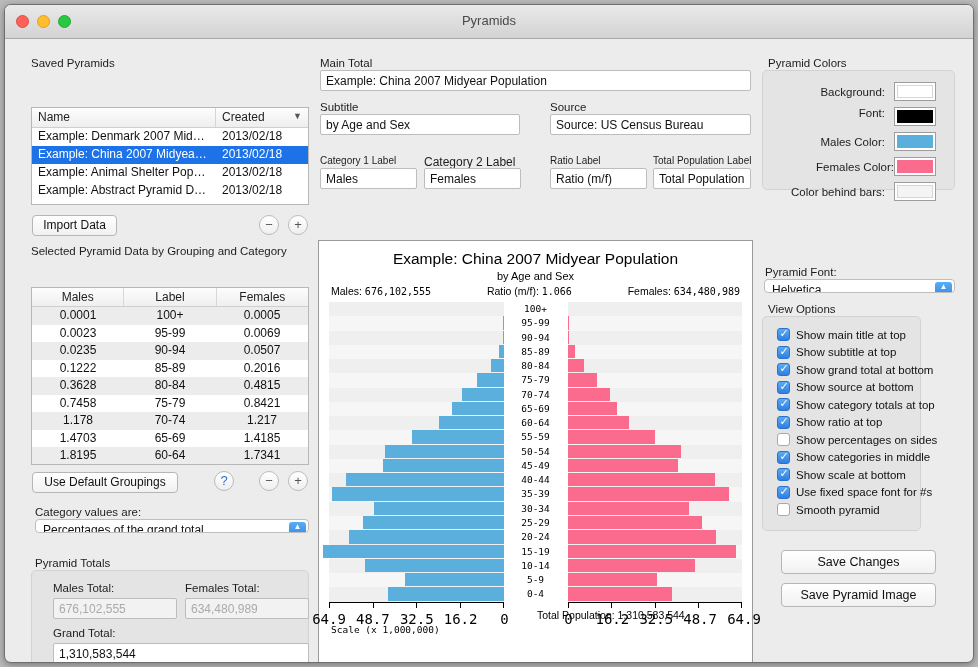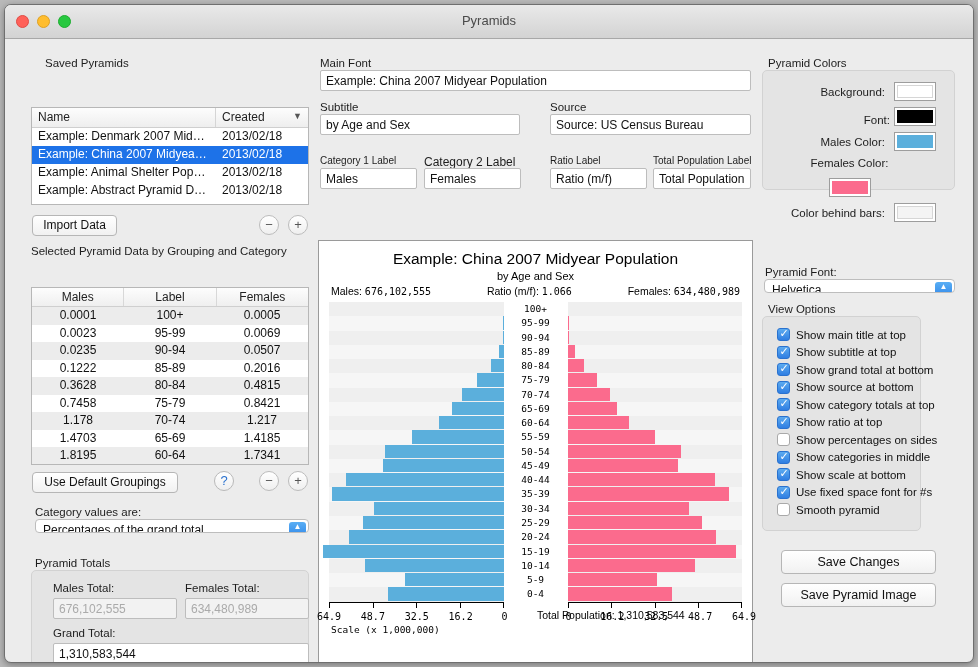--- a/index.html
+++ b/index.html
@@ -117,21 +117,21 @@
   .pbar { position: absolute; top: 0; bottom: 1px; }
   .pleft .pbar { right: 0; }
   .pright .pbar { left: 0; }
   .pmid { width: 64px; text-align: center; font-family: "DejaVu Sans Mono", monospace;
           font-size: 9.5px; color: #000; line-height: 14.28px; background: #fff; }
   .axis { position: relative; margin: 0 10px; height: 9px; }
   .axhalf { position: absolute; top: 0; height: 9px; border-top: 1px solid #000; }
   .axhalf .tk { position: absolute; top: 0; width: 1px; height: 5px; background: #000; }
   .axlbls { position: relative; margin: 0 10px; height: 12px; }
   .axlbls span { position: absolute; font-family: "DejaVu Sans Mono", monospace;
-                 font-size: 10px; color: #000; transform: translateX(-50%); }
+                 font-size: 14px; color: #000; transform: translateX(-50%); }
   .scale-note { font-family: "DejaVu Sans Mono", monospace; font-size: 9.5px;
                 color: #000; margin: 1px 0 0 12px; }
   .totpop { position: absolute; left: 218px; top: 368px; font-size: 10.5px; color: #000; }
   .srcline { position: absolute; left: 12px; bottom: 6px; font-size: 8.5px; color: #000; }
 
   
   .cbrow { display: flex; align-items: center; gap: 6px; height: 17.5px; }
   .cbox { width: 13px; height: 13px; border-radius: 3px; border: 1px solid #a9a9a9;
           background: #fff; position: relative; flex: none; }
   .cbox.on { background: linear-gradient(#5cabf0,#2f7ee2); border-color: #2a72cf; }
@@ -150,21 +150,21 @@
     <div class="lights">
       <div class="light l-close"></div>
       <div class="light l-min"></div>
       <div class="light l-max"></div>
     </div>
     <div class="title-text">Pyramids</div>
   </div>
 
   <div class="body">
 
-    <div style="position:absolute;left:40px;top:18px" class="grp-lbl">Saved Pyramids</div>
+    <div style="position:absolute;left:26px;top:18px" class="grp-lbl">Saved Pyramids</div>
 
     <div class="saved-list">
       <div class="saved-head">
         <div class="c1">Name</div>
         <div class="c2">
           <span>Created</span>
           <span class="chev">▼</span>
         </div>
       </div>
       <div>
@@ -267,21 +267,21 @@
     <div style="position:absolute;left:30px;top:518px" class="grp-lbl">Pyramid Totals</div>
     <div class="groupbox" style="position:absolute;left:26px;top:531px;width:278px;height:101px">
       <div class="lbl" style="position:absolute;left:21px;top:11px">Males Total:</div>
       <div class="field dim" style="position:absolute;left:21px;top:27px;width:124px">676,102,555</div>
       <div class="lbl" style="position:absolute;left:153px;top:11px">Females Total:</div>
       <div class="field dim" style="position:absolute;left:153px;top:27px;width:124px">634,480,989</div>
       <div class="lbl" style="position:absolute;left:21px;top:56px">Grand Total:</div>
       <div class="field" style="position:absolute;left:21px;top:72px;width:256px">1,310,583,544</div>
     </div>
 
-    <div class="grp-lbl" style="position:absolute;left:315px;top:18px">Main Font</div>
+    <div class="grp-lbl" style="position:absolute;left:315px;top:18px">Main Total</div>
     <div class="field" style="position:absolute;left:315px;top:31px;width:431px">Example: China 2007 Midyear Population</div>
 
     <div class="grp-lbl" style="position:absolute;left:315px;top:62px">Subtitle</div>
     <div class="field" style="position:absolute;left:315px;top:75px;width:200px">by Age and Sex</div>
 
     <div class="grp-lbl" style="position:absolute;left:545px;top:62px">Source</div>
     <div class="field" style="position:absolute;left:545px;top:75px;width:201px">Source: US Census Bureau</div>
 
     <div class="grp-lbl" style="position:absolute;left:315px;top:116px;font-size:10px">Category 1 Label</div>
     <div class="field" style="position:absolute;left:315px;top:129px;width:97px">Males</div>
@@ -543,33 +543,33 @@
 
     <div class="grp-lbl" style="position:absolute;left:763px;top:18px">Pyramid Colors</div>
     <div class="groupbox" style="position:absolute;left:757px;top:31px;width:193px;height:120px">
       <div id="colorrows">
           <div style="display: flex; align-items: center; justify-content: flex-end; gap: 9px; padding: 11px 18px 0px 0px;">
             <div class="lbl">Background:</div>
             <div class="swatch">
               <i style="background: rgb(255, 255, 255); border: 1px solid rgb(214, 214, 214);"></i>
             </div>
           </div>
-          <div style="display: flex; align-items: flex-end; justify-content: flex-end; gap: 4px; padding: 6px 18px 0px 0px;">
+          <div style="display: flex; align-items: flex-start; justify-content: flex-end; gap: 9px; padding: 6px 18px 0px 0px;">
             <div class="lbl">Font:</div>
             <div class="swatch">
               <i style="background: rgb(0, 0, 0);"></i>
             </div>
           </div>
           <div style="display: flex; align-items: center; justify-content: flex-end; gap: 9px; padding: 6px 18px 0px 0px;">
             <div class="lbl">Males Color:</div>
             <div class="swatch">
               <i style="background: rgb(91, 175, 220);"></i>
             </div>
           </div>
-          <div style="display: flex; align-items: center; justify-content: flex-end; gap: 9px; padding: 6px 18px 0px 0px; flex-direction: column;">
+          <div style="display: flex; align-items: center; justify-content: flex-end; padding: 6px 18px 0px 0px;">
             <div class="lbl">Females Color:</div>
             <div class="swatch">
               <i style="background: rgb(251, 107, 141);"></i>
             </div>
           </div>
           <div style="display: flex; align-items: center; justify-content: flex-end; gap: 9px; padding: 6px 18px 0px 0px;">
             <div class="lbl">Color behind bars:</div>
             <div class="swatch">
               <i style="background: rgb(244, 244, 244); border: 1px solid rgb(214, 214, 214);"></i>
             </div>

